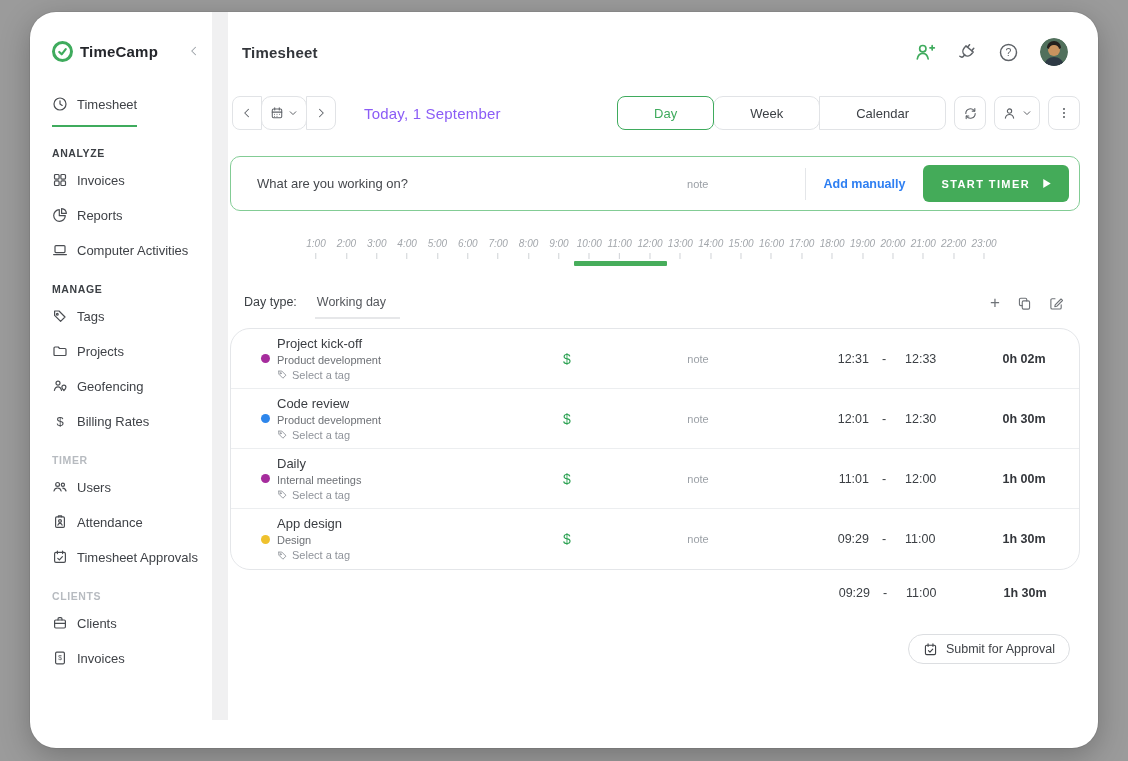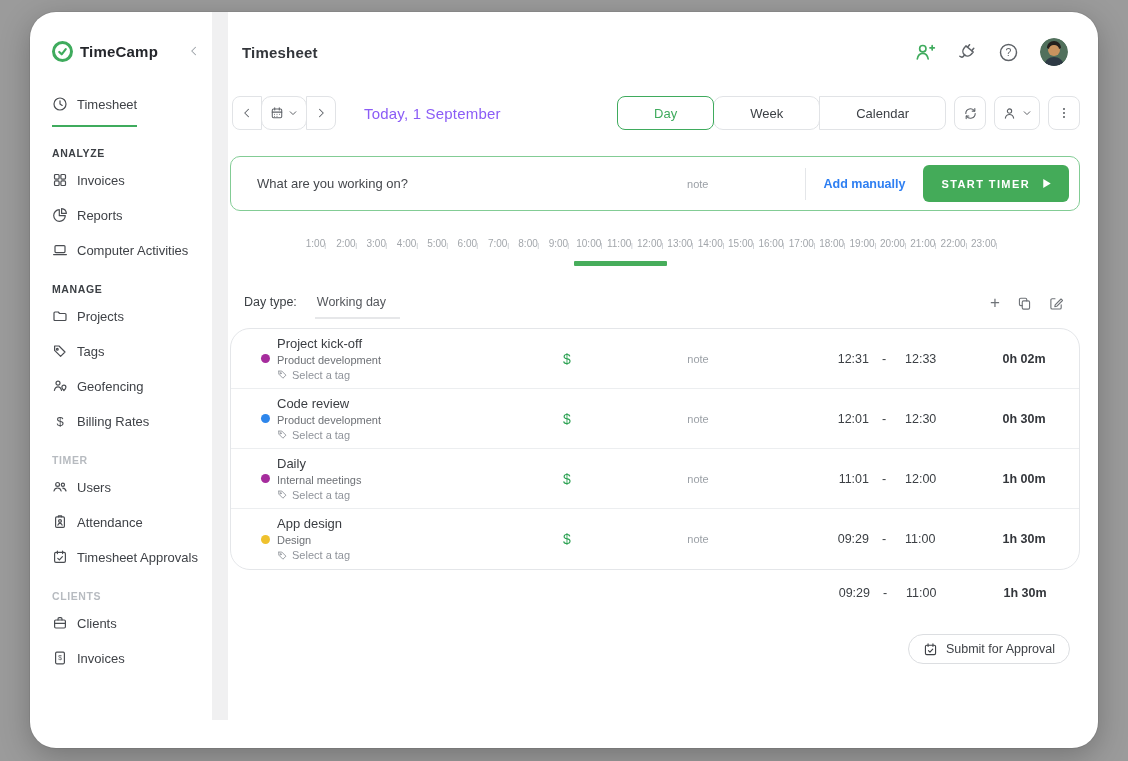--- a/index.html
+++ b/index.html
@@ -61,21 +61,21 @@
               display:flex; align-items:center; padding:0 10px 0 26px; background:#fff; }
   .timer-input{ border:none; outline:none; flex:1; font-size:13px; color:#3c4045; font-family:inherit; background:transparent; }
   .timer-input::placeholder{ color:#45484d; opacity:1; }
   .timer-note{ font-size:11px; color:#9ba0a6; cursor:text; }
   .timer-divider{ width:1px; height:32px; background:#e4e6e9; margin:0 0 0 96px; }
   .add-manually{ background:none; border:none; color:#2e7ff2; font-size:12.5px; font-weight:600; cursor:pointer; margin:0 18px; font-family:inherit; white-space:nowrap; }
   .start-btn{ background:#44ab59; color:#fff; border:none; border-radius:6px; height:37px; padding:0 16px 0 18px;
               font-size:11px; font-weight:700; letter-spacing:1.4px; cursor:pointer; display:flex; align-items:center; gap:10px; font-family:inherit; }
   
   .timeline{ position:relative; margin:27px 96px 0 86px; height:32px; }
-  .hour-cell{ position:absolute; top:0; transform:translateX(-50%); display:flex; align-items:center; }
+  .hour-cell{ position:absolute; top:0; transform:translateX(-50%); display:flex; flex-direction:column; align-items:center;font-style:italic; }
   .hour-label{ font-size:10px; color:#a2a6ab; line-height:12px; white-space:nowrap; }
   .hour-tick{ width:1px; height:6px; background:#cfd2d6; margin-top:3px; }
   .tracked-bar{ position:absolute; top:23px; height:5px; background:#47ad5b; border-radius:1px; }
   
   .daytype-row{ margin-top:23px; display:flex; align-items:flex-start; padding-left:14px; }
   .daytype-label{ font-size:12.5px; color:#3c4045; padding-top:2px; }
   .daytype-value{ font-size:12.5px; color:#54575c; margin-left:18px; border-bottom:2px solid #e6e7e9; padding:2px 14px 8px 2px; cursor:pointer; }
   .entry-actions{ margin-left:auto; display:flex; align-items:center; gap:17px; margin-right:16px; padding-top:2px; color:#6f7378; }
   .entry-actions .act{ background:none; border:none; color:#6f7378; cursor:pointer; display:flex; align-items:center; padding:0; }
   .plus-glyph{ font-size:17px; line-height:16px; font-weight:400; }
@@ -163,33 +163,33 @@
             <path d="M1.6 12.6h12.8"></path>
           </svg>
         </span>
       <span>Computer Activities</span>
     </div>
 
     <div class="section-header">MANAGE</div>
     <div class="nav-item" style="margin-bottom:9px;">
       <span>
           <svg width="16" height="16" viewBox="0 0 16 16" fill="none" stroke="currentColor" stroke-width="1.2" stroke-linecap="round" stroke-linejoin="round">
-            <path d="M2 5c0-.6.4-1 1-1h3.2l1.4 1.5H13c.6 0 1 .4 1 1v5c0 .6-.4 1-1 1H3c-.6 0-1-.4-1-1Z"></path>
-          </svg>
-        </span>
-      <span>Projects</span>
-    </div>
-    <div class="nav-item" style="margin-bottom:9px;">
-      <span>
-          <svg width="16" height="16" viewBox="0 0 16 16" fill="none" stroke="currentColor" stroke-width="1.2" stroke-linecap="round" stroke-linejoin="round">
             <path d="M2.6 3.6v3.8l6 6 4.4-4.4-6-6H2.6Z"></path>
             <circle cx="5.3" cy="6.2" r=".9"></circle>
           </svg>
         </span>
       <span>Tags</span>
+    </div>
+    <div class="nav-item" style="margin-bottom:9px;">
+      <span>
+          <svg width="16" height="16" viewBox="0 0 16 16" fill="none" stroke="currentColor" stroke-width="1.2" stroke-linecap="round" stroke-linejoin="round">
+            <path d="M2 5c0-.6.4-1 1-1h3.2l1.4 1.5H13c.6 0 1 .4 1 1v5c0 .6-.4 1-1 1H3c-.6 0-1-.4-1-1Z"></path>
+          </svg>
+        </span>
+      <span>Projects</span>
     </div>
     <div class="nav-item" style="margin-bottom:9px;">
       <span>
           <svg width="16" height="16" viewBox="0 0 16 16" fill="none" stroke="currentColor" stroke-width="1.2" stroke-linecap="round" stroke-linejoin="round">
             <circle cx="6" cy="5.2" r="2"></circle>
             <path d="M2.4 12.4c.5-2.3 1.8-3.5 3.6-3.5 1.7 0 3 1.2 3.5 3.5"></path>
             <path d="M11.9 7.2c1.1 0 2 .9 2 2 0 1.4-2 3.3-2 3.3s-2-1.9-2-3.3c0-1.1.9-2 2-2Z"></path>
           </svg>
         </span>
       <span>Geofencing</span>

